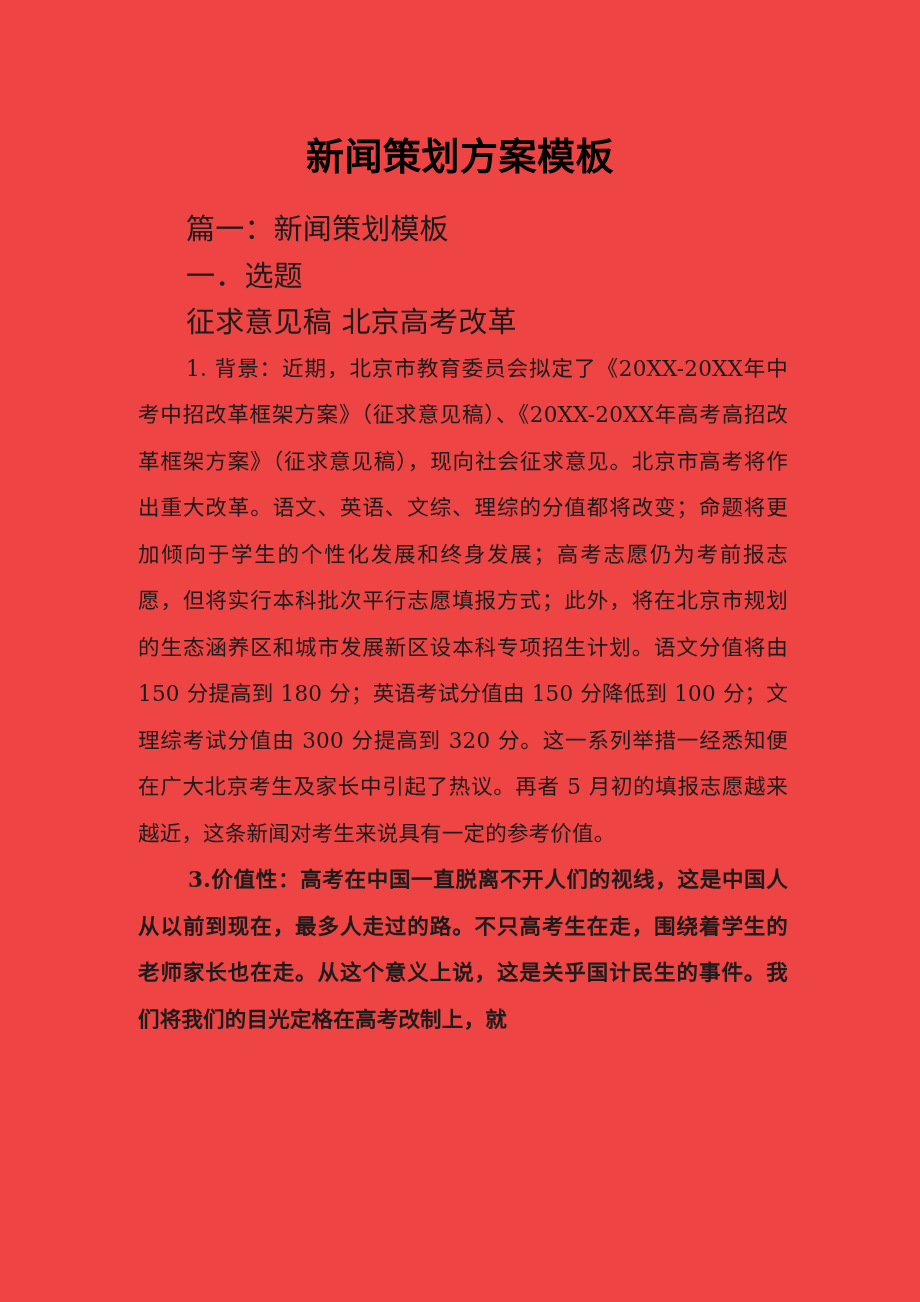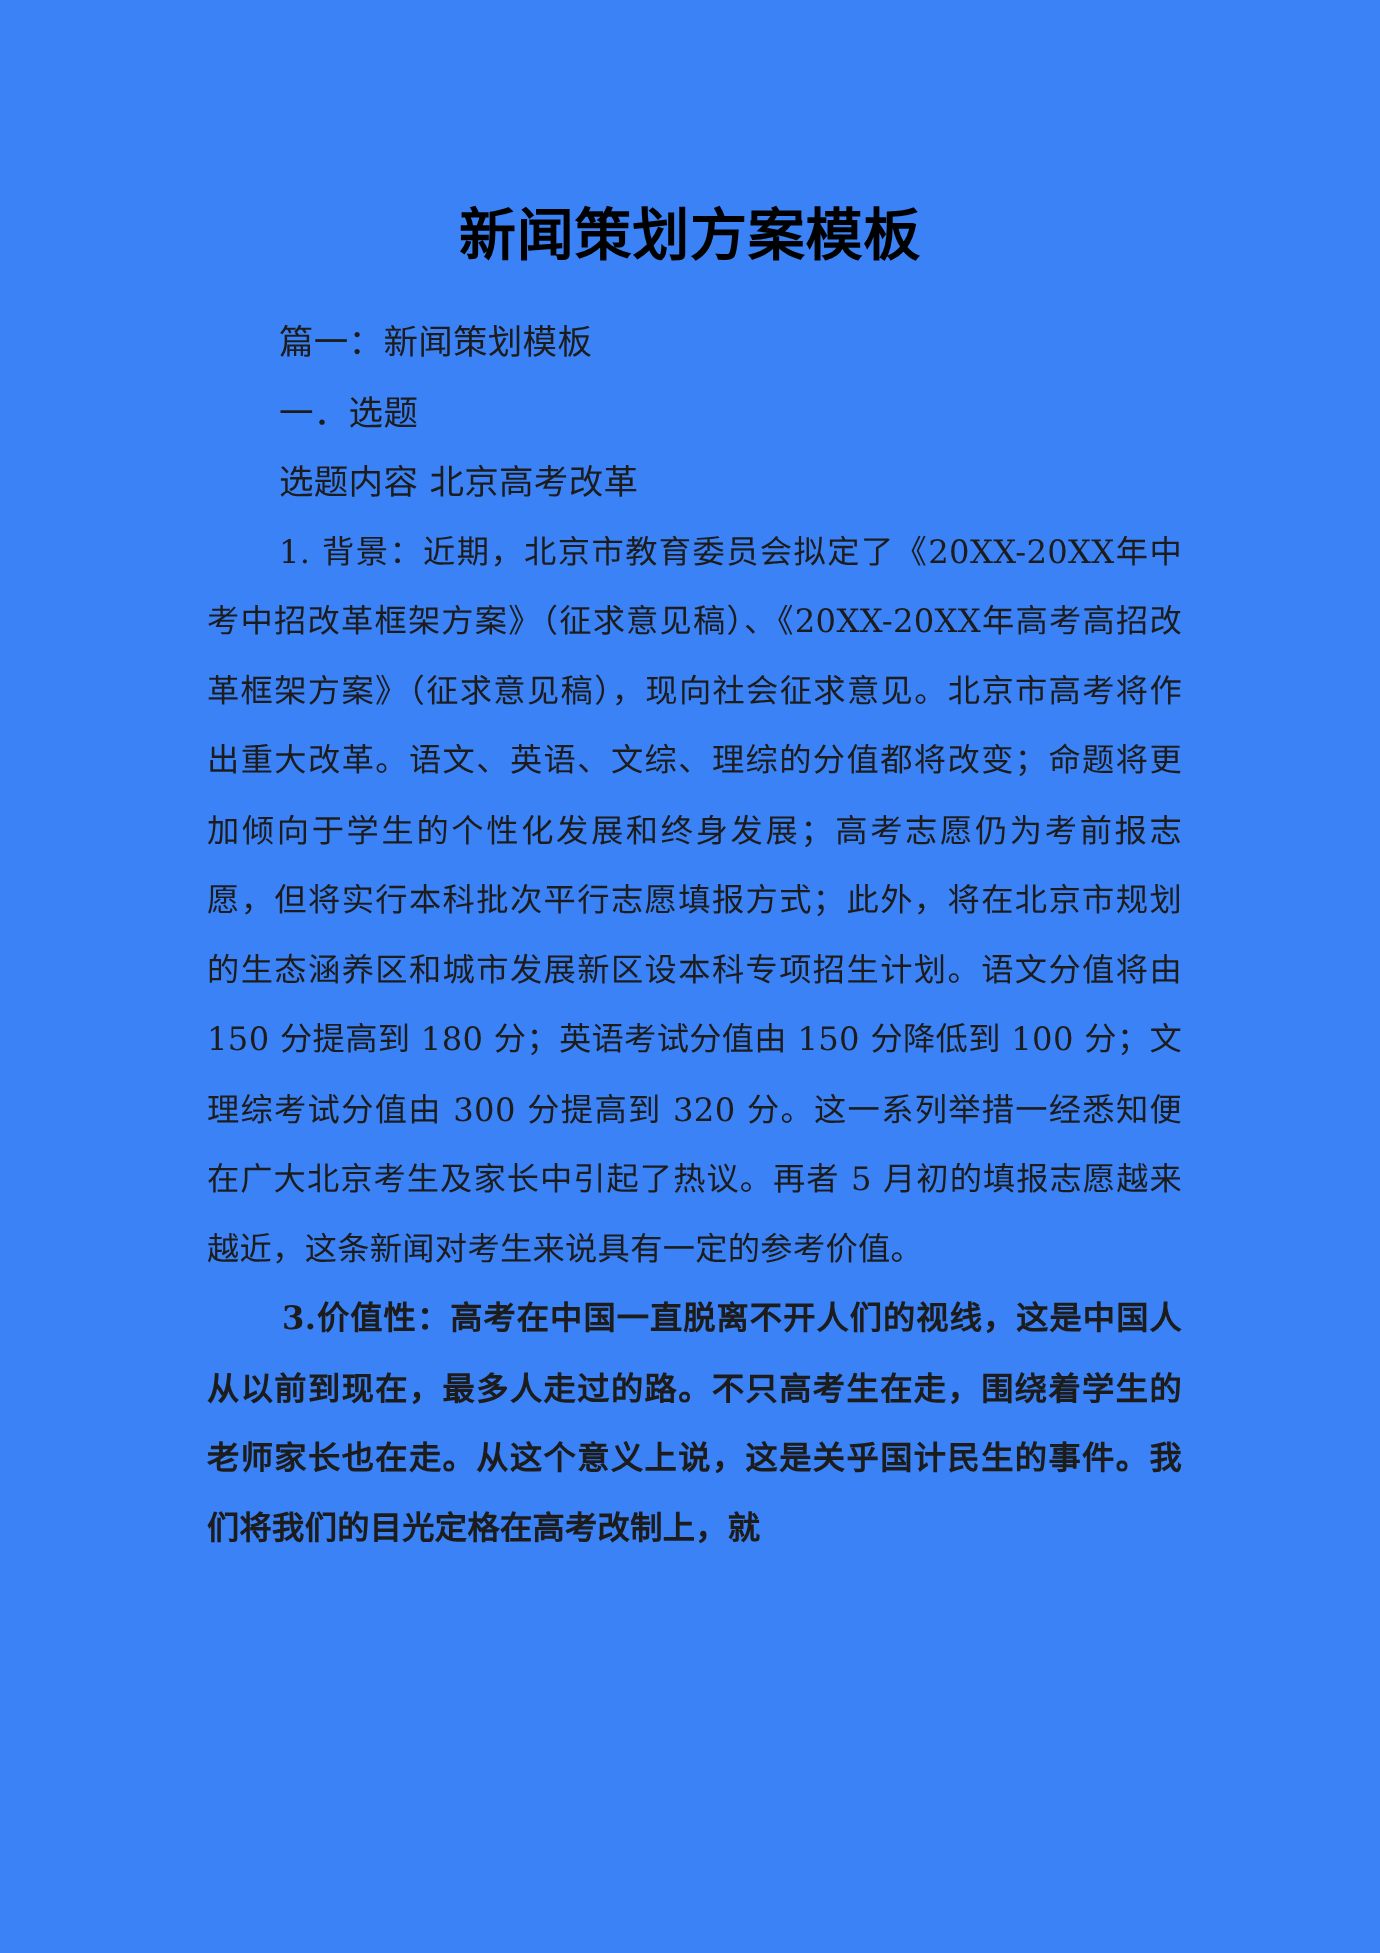--- a/index.html
+++ b/index.html
@@ -17,21 +17,21 @@
     color: #1a1a1a;
     -webkit-font-smoothing: antialiased;
   }
 
   .page {
     position: absolute;
     top: 0;
     left: 0;
     width: 920px;
     height: 1302px;
-    background: #3b82f6;
+    background: #ef4444;
   }
 
   
   .doc-title {
     position: absolute;
     top: 108px;
     left: 0;
     width: 920px;
     text-align: center;
     font-family: "DejaVu Sans", "Liberation Sans", sans-serif;
@@ -69,21 +69,21 @@
 
   .indent-sm {
     text-indent: 50px;
     font-weight: bold;
   }
 
   
   .line {
     margin: 0;
     font-family: "DejaVu Serif", "Liberation Serif", serif;
-    font-size: 23px;
+    font-size: 29px;
     line-height: 46.5px;
     color: #1c1c1c;
     white-space: pre;
     letter-spacing: 0.2px;
   }
 
   .line-indent {
     padding-left: 48px;
   }
 </style>
@@ -93,21 +93,21 @@
 <div class="page">
 
   <h1 class="doc-title">新闻策划方案模板</h1>
 
   <div class="body-block">
 
     <p class="line line-indent">篇一：新闻策划模板</p>
 
     <p class="line line-indent">一．选题</p>
 
-    <p class="line line-indent">选题内容 北京高考改革</p>
+    <p class="line line-indent">征求意见稿 北京高考改革</p>
 
     <p class="para indent">1. 背景：近期，北京市教育委员会拟定了《20XX-20XX年中考中招改革框架方案》（征求意见稿）、《20XX-20XX年高考高招改革框架方案》（征求意见稿），现向社会征求意见。北京市高考将作出重大改革。语文、英语、文综、理综的分值都将改变；命题将更加倾向于学生的个性化发展和终身发展；高考志愿仍为考前报志愿，但将实行本科批次平行志愿填报方式；此外，将在北京市规划的生态涵养区和城市发展新区设本科专项招生计划。语文分值将由 150 分提高到 180 分；英语考试分值由 150 分降低到 100 分；文理综考试分值由 300 分提高到 320 分。这一系列举措一经悉知便在广大北京考生及家长中引起了热议。再者 5 月初的填报志愿越来越近，这条新闻对考生来说具有一定的参考价值。</p>
 
 
     <p class="para indent-sm">3.价值性：高考在中国一直脱离不开人们的视线，这是中国人从以前到现在，最多人走过的路。不只高考生在走，围绕着学生的老师家长也在走。从这个意义上说，这是关乎国计民生的事件。我们将我们的目光定格在高考改制上，就</p>
 
   </div>
 </div>
 
 </body></html>

